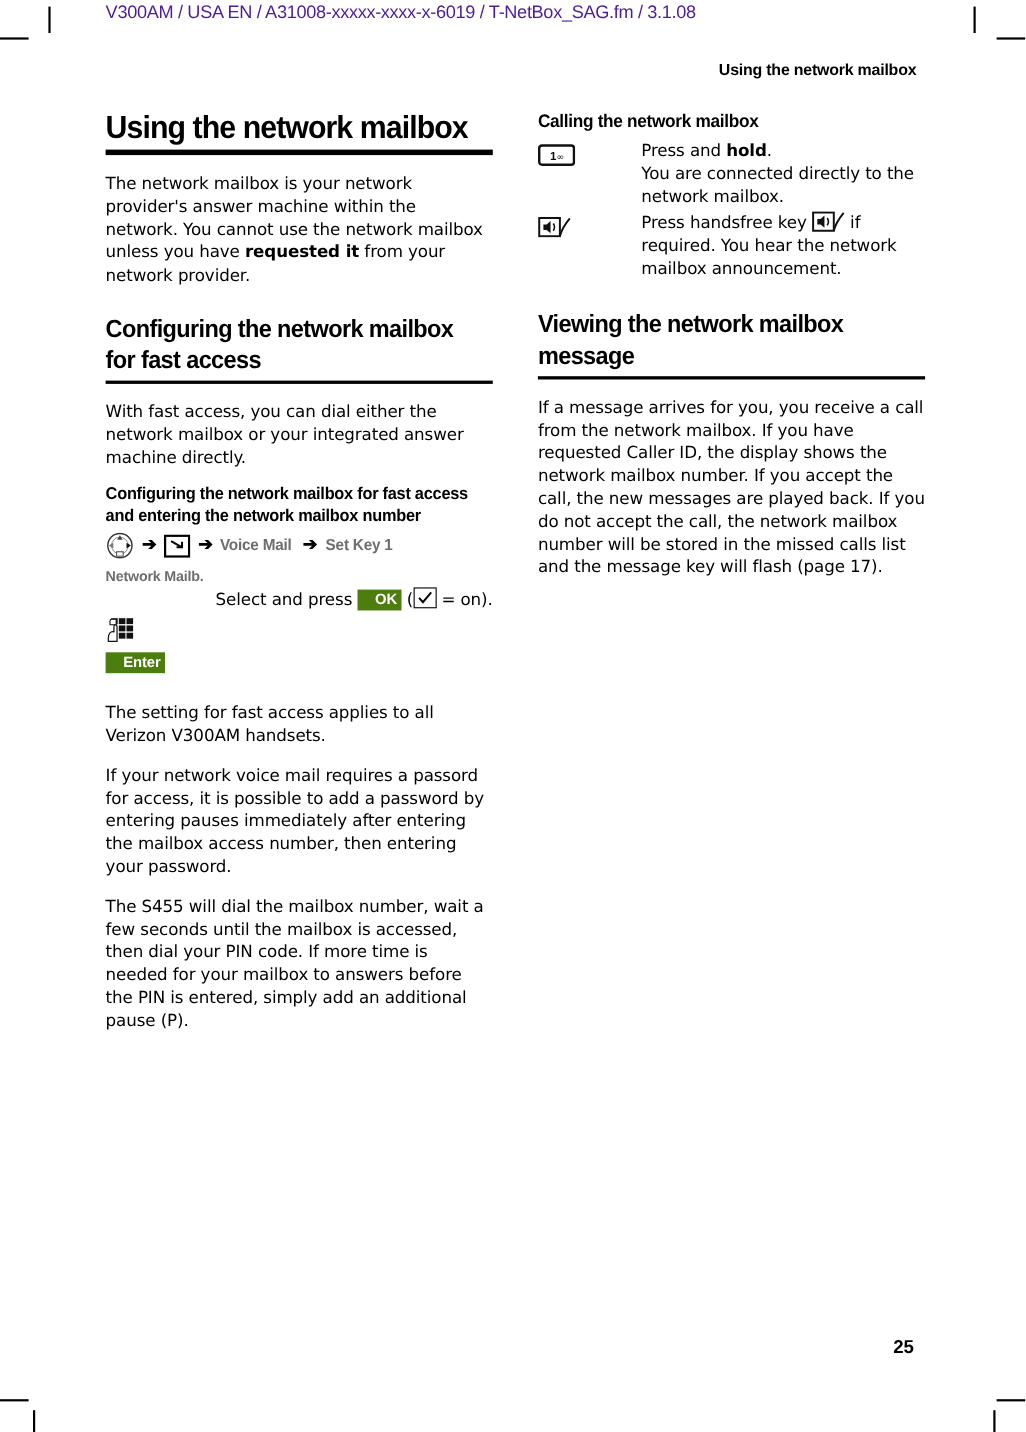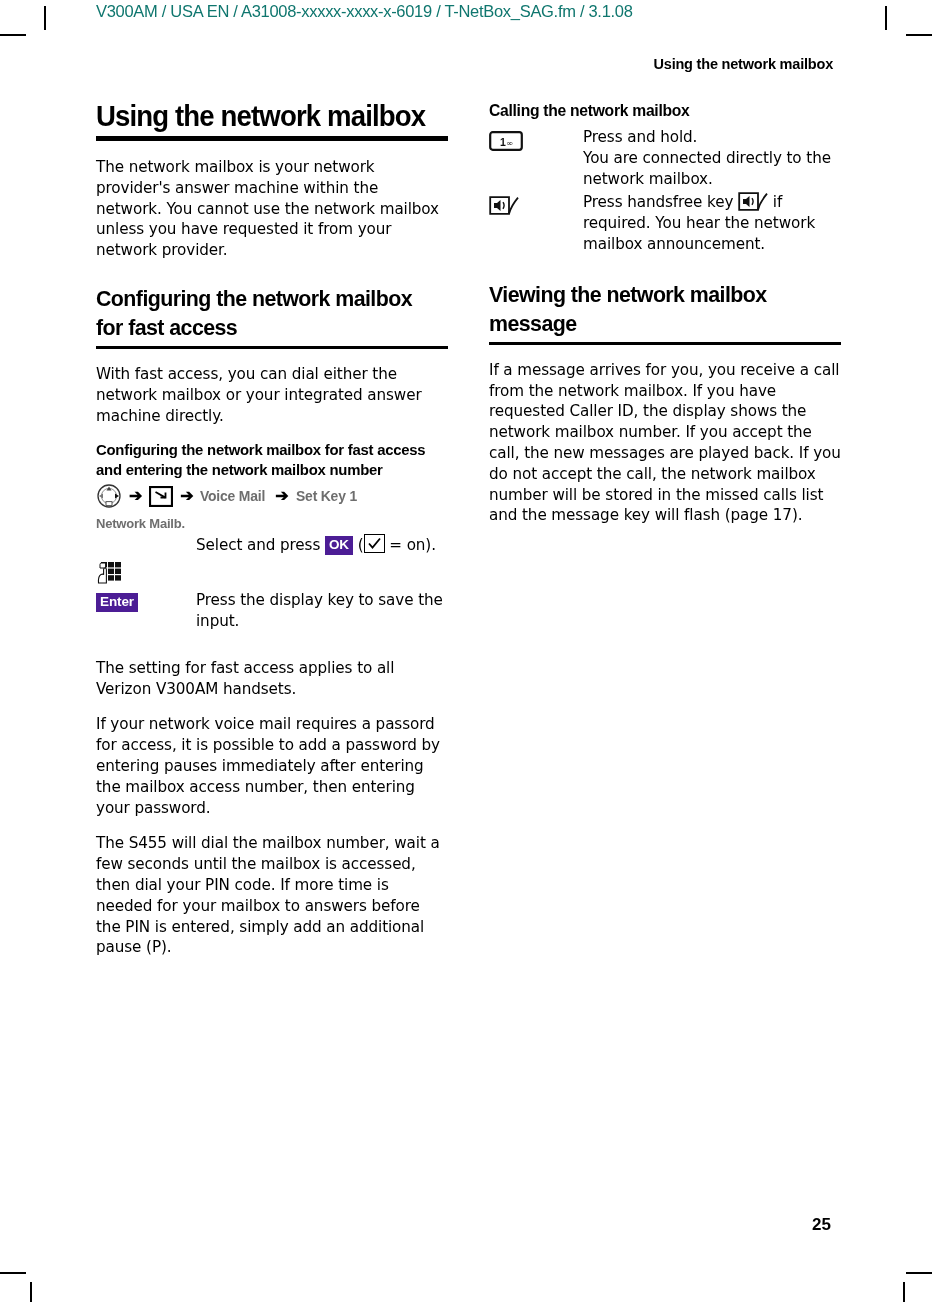--- a/index.html
+++ b/index.html
@@ -35,21 +35,21 @@
   .cm-br-v { left: 903px; top: 1282px; }
 
   
   .runhead {
     position: absolute;
     left: 96px;
     top: 2px;
     font-family: "Liberation Sans", sans-serif;
     font-size: 16.5px;
     letter-spacing: -0.3px;
-    color: #0f766e;
+    color: #4c1d95;
     white-space: nowrap;
   }
   .folio-head {
     position: absolute;
     right: 100px;
     top: 56px;
     font-family: "Liberation Sans", sans-serif;
     font-weight: bold;
     font-size: 14.5px;
     letter-spacing: -0.2px;
@@ -126,21 +126,21 @@
 
   
   p.body {
     font-size: 15.2px;
     line-height: 20.8px;
     margin: 15px 0 14px 0;
     padding: 0;
     letter-spacing: -0.1px;
   }
   p.body:last-child { margin-bottom: 0; }
-  .b { font-weight: normal; }
+  .b { font-weight: bold; }
 
   
   .path {
     display: flex;
     align-items: center;
     gap: 7px;
     margin: 2px 0 6px 0;
     font-family: "Liberation Sans", sans-serif;
     font-weight: bold;
     font-size: 14.5px;
@@ -182,27 +182,27 @@
 
   
   .ico-key1 { width: 34px; height: 20px; }
 
   
   .ico-hf { width: 30px; height: 19px; }
 
   
   .badge {
     display: inline-block;
-    background: #4c1d95;
+    background: #4d7c0f;
     color: #ffffff;
     font-family: "Liberation Sans", sans-serif;
     font-weight: bold;
     font-size: 13.5px;
     line-height: 16px;
-    padding: 1px 4px 2px 4px;
+    padding: 1px 4px 2px 16px;
     letter-spacing: -0.1px;
     vertical-align: 1px;
   }
   .checkbox-ico {
     display: inline-block;
     width: 19px;
     height: 17px;
     border: 1.6px solid #000;
     background: #fff;
     vertical-align: -3px;
@@ -327,21 +327,20 @@
             <path d="M2.5 22 Q2 15 5 13.5 Q7 12.6 7.6 13.8 L7.6 8.5 Q7.6 7 9 7 Q10.4 7 10.4 8.5 L10.4 15.5 L10.4 22 Z" fill="#fff" stroke="#111" stroke-width="1.1"></path>
           </svg>
         </span>
       </div>
     </div>
 
     <div class="step">
       <div class="step-icon">
         <span class="badge">Enter</span>
       </div>
-      <div class="step-text">Press the display key to save the input.</div>
     </div>
 
 
   </div>
 
   <div style="height:8px"></div>
 
   <p class="body">The setting for fast access applies to all Verizon V300AM handsets.</p>
   <p class="body">If your network voice mail requires a passord for access, it is possible to add a password by entering pauses immediately after entering the mailbox access number, then entering your password.</p>
   <p class="body">The S455 will dial the mailbox number, wait a few seconds until the mailbox is accessed, then dial your PIN code.  If more time is needed for your mailbox to answers before the PIN is entered, simply add an additional pause (P).</p>

